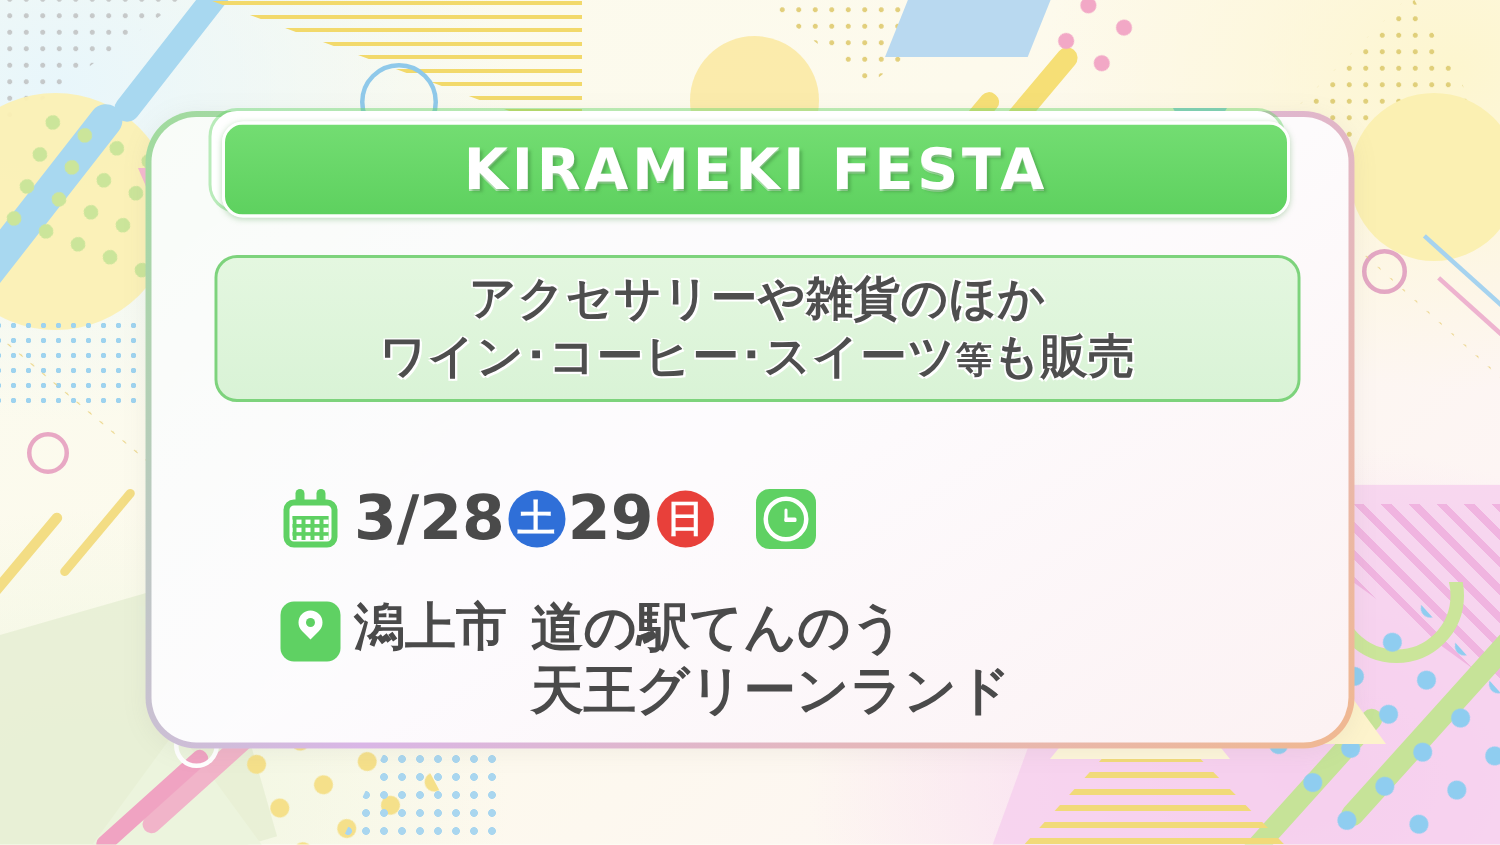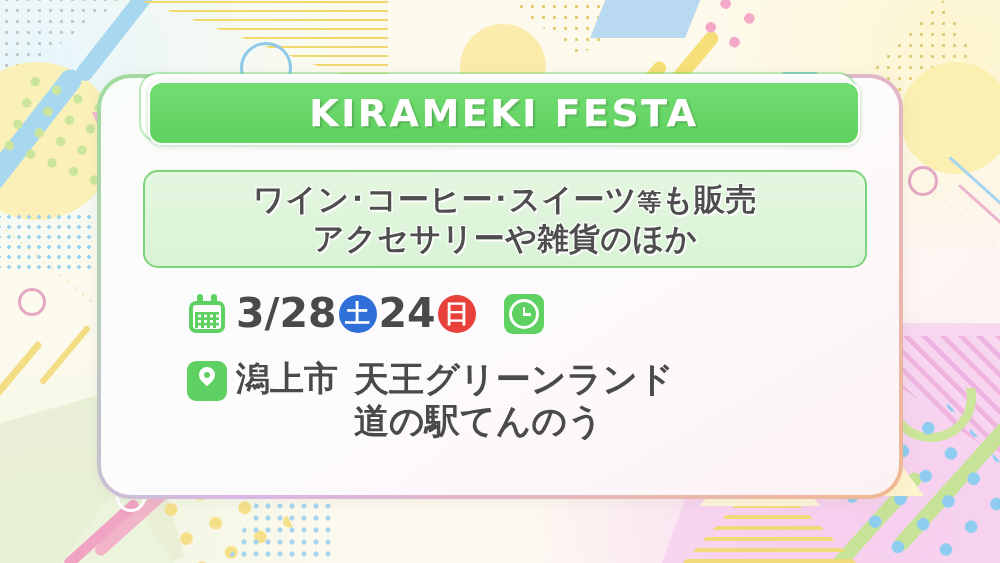--- a/index.html
+++ b/index.html
@@ -70,21 +70,21 @@
   }
   .sub-line {
     font-size:31px; font-weight:bold; color:#4e4e4e;
     letter-spacing:.5px; white-space:nowrap; line-height:1.22;
     text-shadow:1.5px 1.5px 0 #ffffff,-1px -1px 0 #ffffff,1px -1px 0 #ffffff,-1px 1px 0 #ffffff;
   }
   .sub-small { font-size:24px; }
 
   
   #info { position:absolute; left:0; right:0; top:215px; padding-left:86px; }
-  .row { display:flex; align-items:flex-start; }
+  .row { display:flex; align-items:flex-start;margin-top:32px; }
   #row-date { align-items:center; gap:0; margin-bottom:24px; }
   .big-txt {
     font-size:41px; font-weight:bold; color:#4a4a4a; letter-spacing:0px;
     white-space:nowrap; line-height:1;
   }
 
   
   .cal-icon { width:40px; height:40px; position:relative; flex:0 0 auto; margin-right:9px; }
   .cal-body {
     position:absolute; left:2px; top:7px; width:36px; height:32px;
@@ -216,51 +216,51 @@
 <div id="card">
   <div id="card-inner">
 
     <div id="banner-wrap">
       <div id="banner">
         <span id="banner-title">KIRAMEKI FESTA</span>
       </div>
     </div>
 
     <div id="subtitle-box">
+      <div class="sub-line">アクセサリーや雑貨のほか</div>
       <div class="sub-line"><span>ワイン･コーヒー･スイーツ</span><span class="sub-small">等</span><span>も販売</span></div>
-      <div class="sub-line">アクセサリーや雑貨のほか</div>
     </div>
 
     <div id="info">
 
       <div class="row" id="row-date">
         <span class="cal-icon">
           <span class="cal-tab l"></span>
           <span class="cal-tab r"></span>
           <span class="cal-body"></span>
           <span class="cal-grid"></span>
         </span>
         <span class="big-txt">3/28</span>
         <span class="day-badge" style="background:#2f6fd8;">土</span>
-        <span class="big-txt">24</span>
+        <span class="big-txt">29</span>
         <span class="day-badge" style="background:#e8403a;">日</span>
         <span class="clock-icon">
           <span class="clock-ring"></span>
           <span class="clock-h hh"></span>
           <span class="clock-h mm"></span>
         </span>
       </div>
 
       <div class="row" id="row-loc">
         <span class="pin-icon">
           <span class="pin-shape"></span>
           <span class="pin-hole"></span>
         </span>
         <span class="loc-city">潟上市</span>
         <span class="loc-lines">
+          <span class="loc-line">道の駅てんのう</span>
           <span class="loc-line">天王グリーンランド</span>
-          <span class="loc-line">道の駅てんのう</span>
         </span>
       </div>
 
     </div>
   </div>
 </div>
 
 </body></html>

